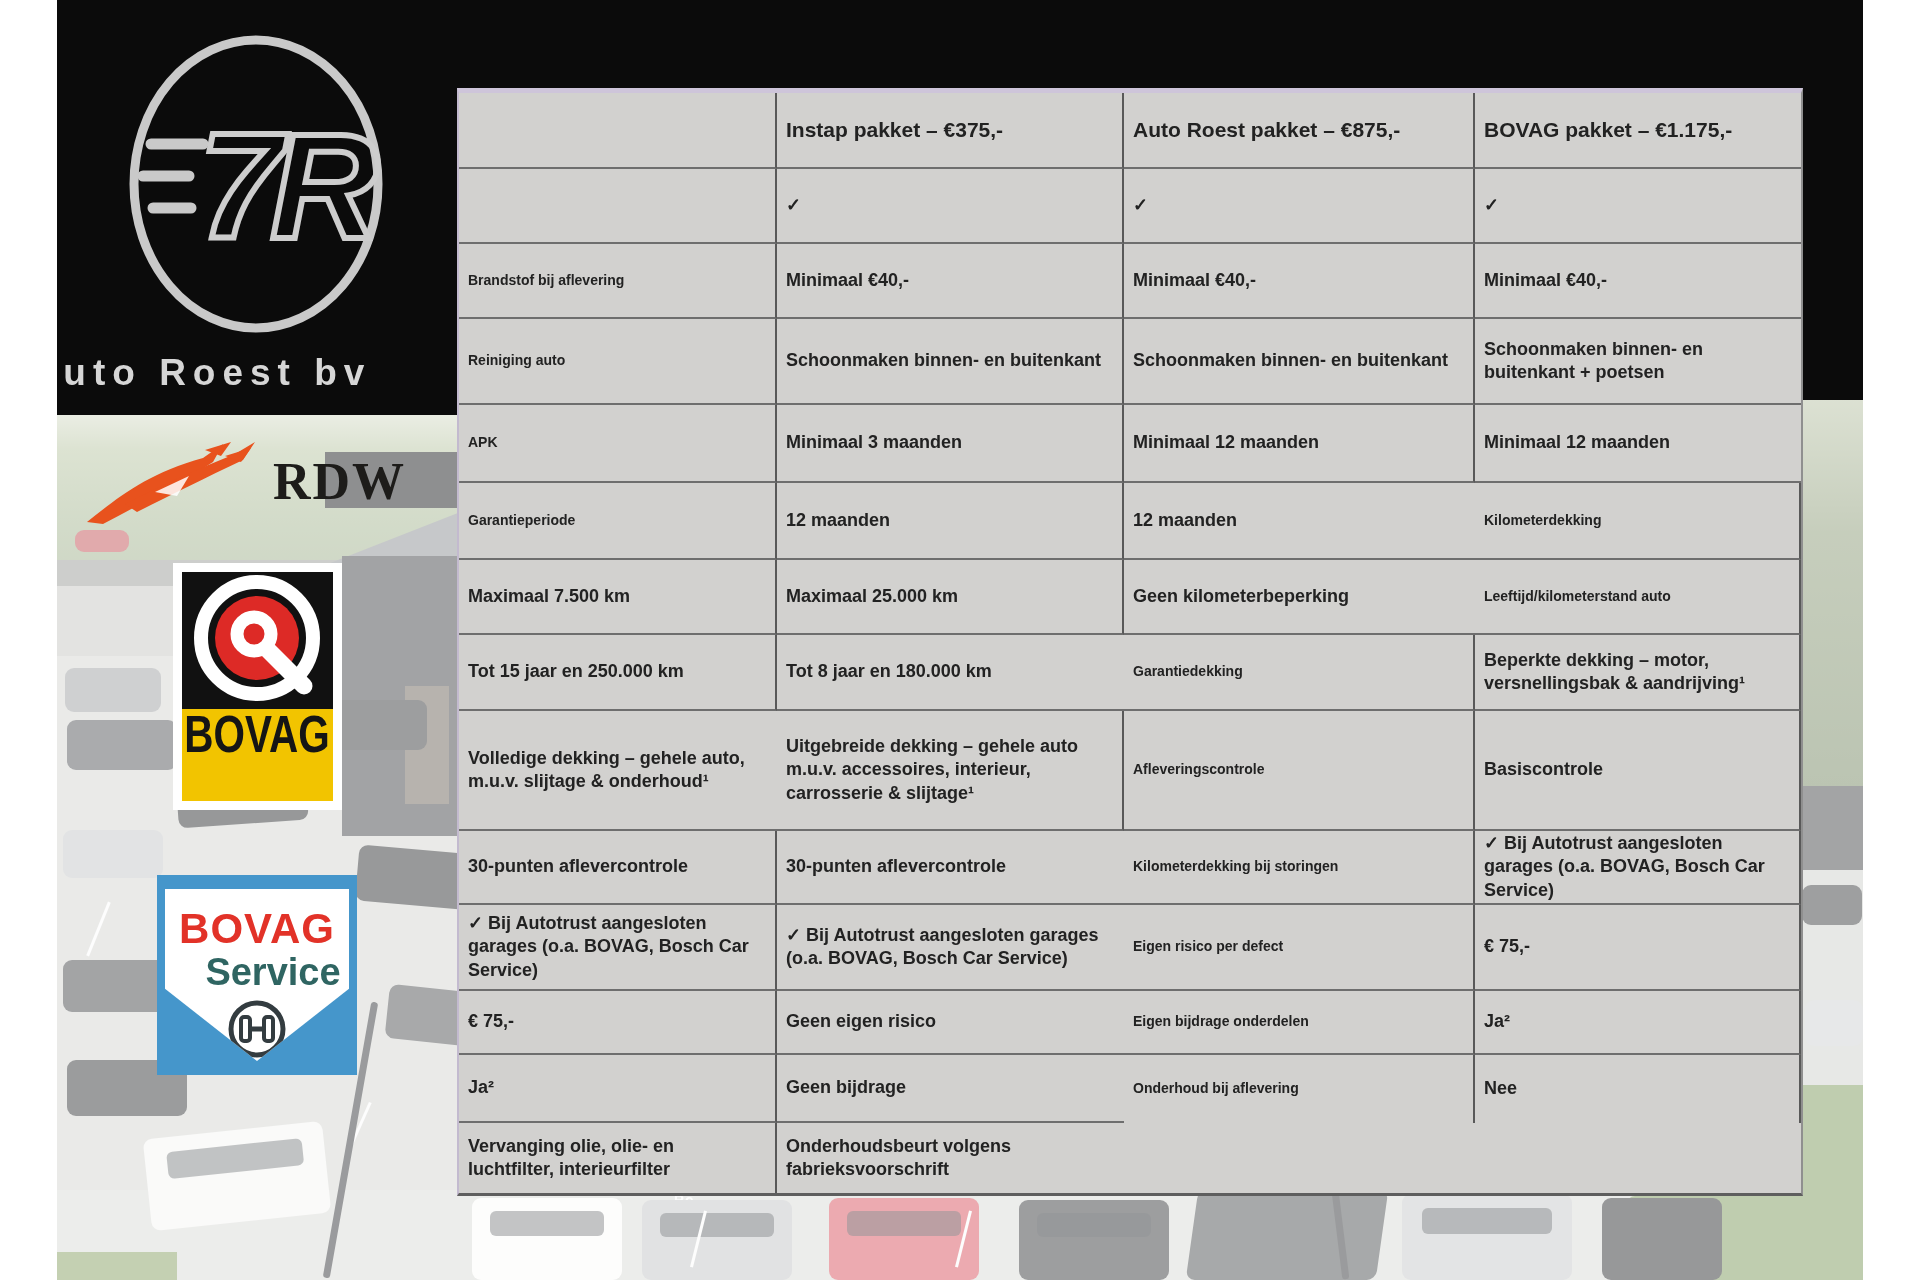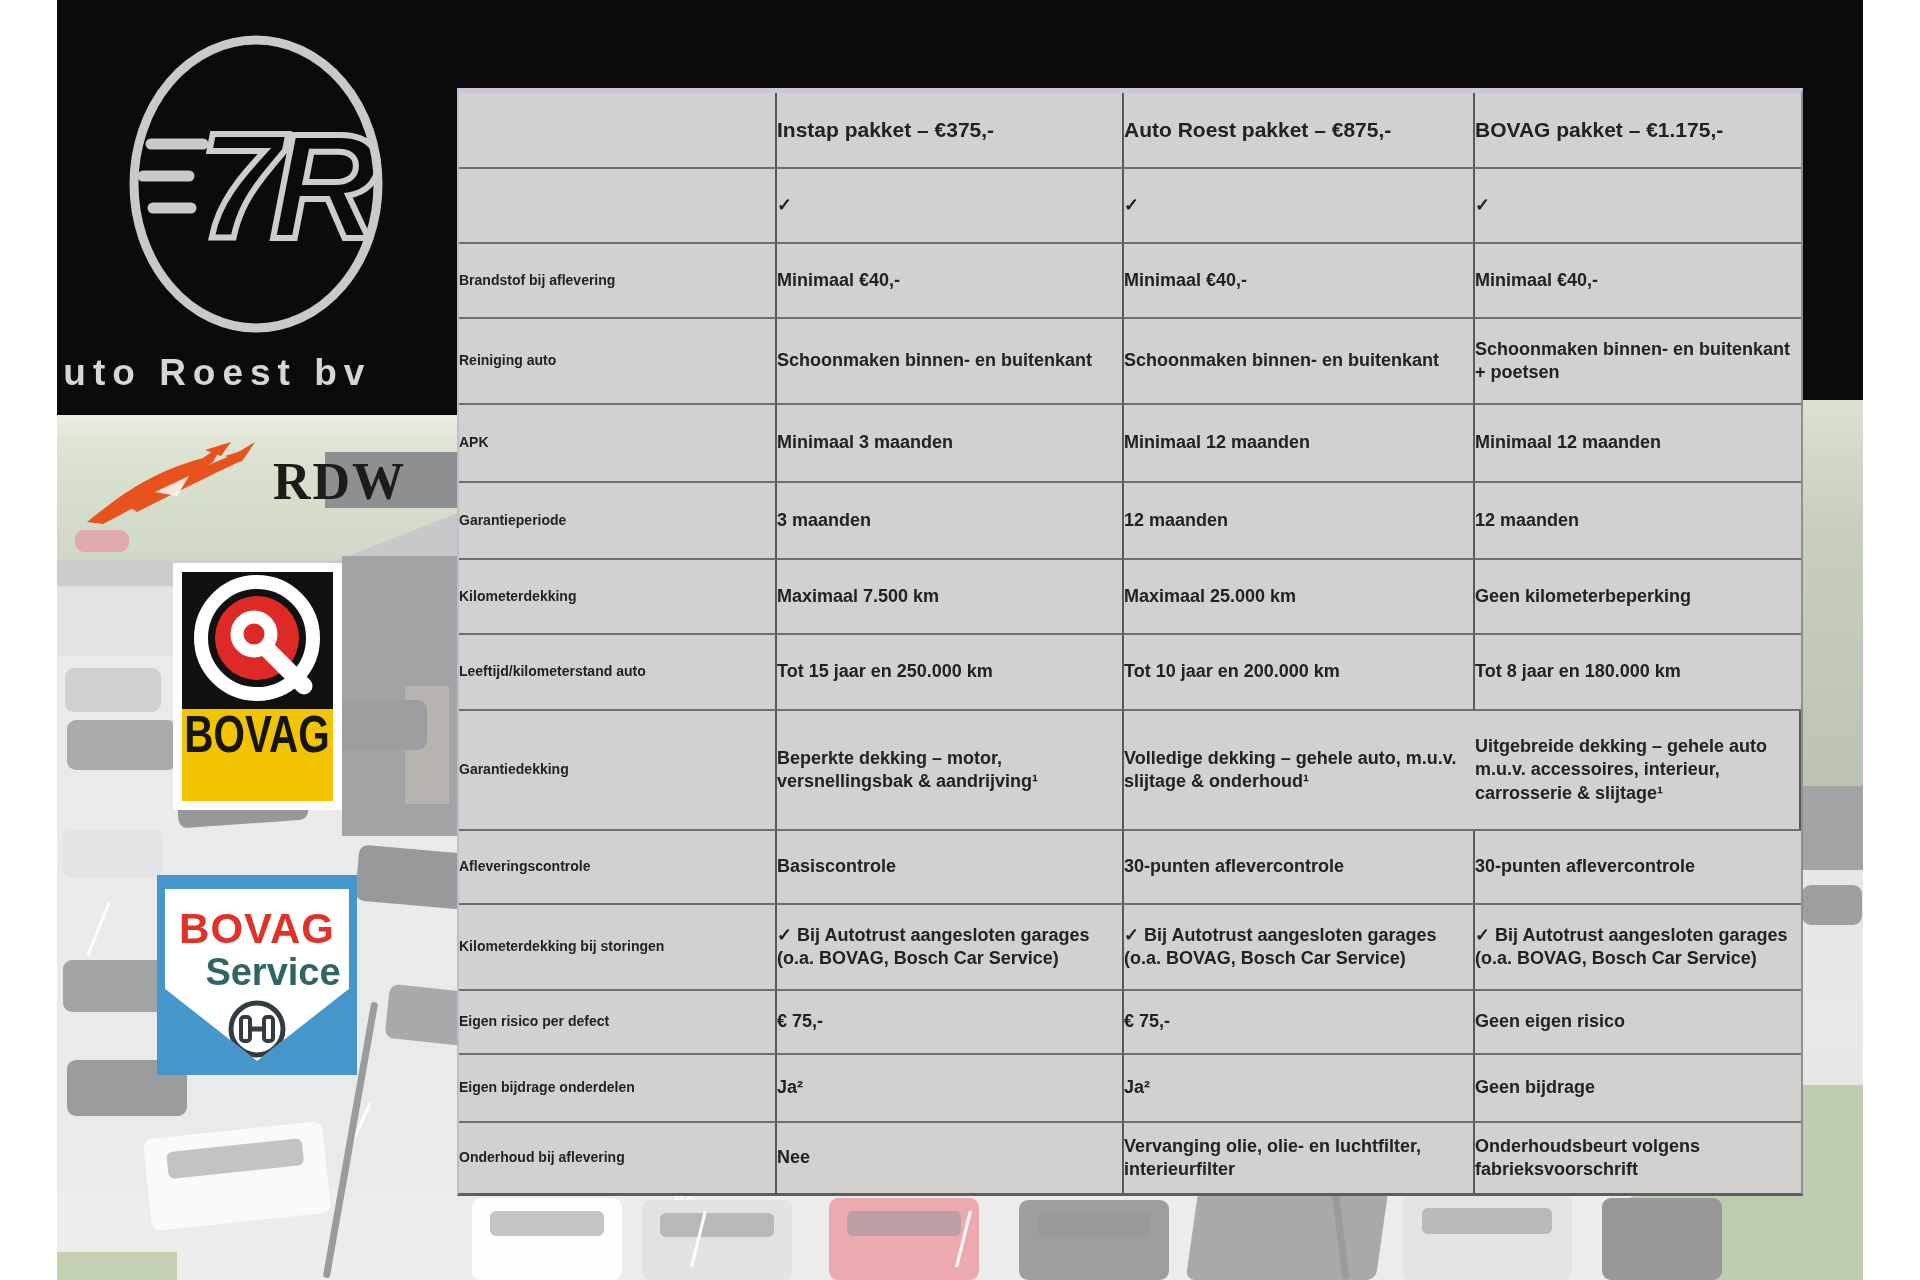--- a/index.html
+++ b/index.html
@@ -62,21 +62,21 @@
              font-size:38px;font-weight:bold;margin-left:16px;}
   
   .cmp-table{position:absolute;left:457px;top:88px;width:1342px;z-index:6;
              display:grid;grid-template-columns:318px 347px 351px 326px;
              grid-template-rows:76px 75px 75px 86px 78px 77px 75px 76px 120px 74px 86px 64px 68px 70px;
              border-top:5px solid var(--c-top_border);border-left:2px solid #c3bacf;
              border-right:2px solid #8f8f8f;border-bottom:3px solid #5e5e5e;
              background:var(--c-table_bg);}
   .cell{border-right:2px solid #595959;border-bottom:2px solid #6e6e6e;background:var(--c-table_bg);
         display:flex;align-items:center;box-sizing:border-box;color:#222222;font-weight:bold;
-        padding:6px 10px 6px 0;line-height:1.28;overflow:hidden;}
+        padding:6px 10px 6px 9px;line-height:1.28;overflow:hidden;}
   .cell.c3{border-right:none;}
   .cell.last{border-bottom:none;}
   .hcell{font-size:21px;}
   .lcell{font-size:14px;padding-right:4px;}
   .vcell{font-size:18px;}
 </style>
 </head>
 <body>
 
 <div class="stage">
@@ -215,30 +215,28 @@
       <div class="cell vcell c3">Minimaal €40,-</div>
       <div class="cell lcell c0">Reiniging auto</div>
       <div class="cell vcell c1">Schoonmaken binnen- en buitenkant</div>
       <div class="cell vcell c2">Schoonmaken binnen- en buitenkant</div>
       <div class="cell vcell c3">Schoonmaken binnen- en buitenkant + poetsen</div>
       <div class="cell lcell c0">APK</div>
       <div class="cell vcell c1">Minimaal 3 maanden</div>
       <div class="cell vcell c2">Minimaal 12 maanden</div>
       <div class="cell vcell c3">Minimaal 12 maanden</div>
       <div class="cell lcell c0">Garantieperiode</div>
-      <div class="cell vcell c1">3 maanden</div>
       <div class="cell vcell c2">12 maanden</div>
       <div class="cell vcell c3">12 maanden</div>
       <div class="cell lcell c0">Kilometerdekking</div>
       <div class="cell vcell c1">Maximaal 7.500 km</div>
       <div class="cell vcell c2">Maximaal 25.000 km</div>
       <div class="cell vcell c3">Geen kilometerbeperking</div>
       <div class="cell lcell c0">Leeftijd/kilometerstand auto</div>
       <div class="cell vcell c1">Tot 15 jaar en 250.000 km</div>
-      <div class="cell vcell c2">Tot 10 jaar en 200.000 km</div>
       <div class="cell vcell c3">Tot 8 jaar en 180.000 km</div>
       <div class="cell lcell c0">Garantiedekking</div>
       <div class="cell vcell c1">Beperkte dekking – motor, versnellingsbak &amp; aandrijving¹</div>
       <div class="cell vcell c3">Volledige dekking – gehele auto, m.u.v. slijtage &amp; onderhoud¹</div>
       <div class="cell vcell c2">Uitgebreide dekking – gehele auto m.u.v. accessoires, interieur, carrosserie &amp; slijtage¹</div>
       <div class="cell lcell c0">Afleveringscontrole</div>
       <div class="cell vcell c1">Basiscontrole</div>
       <div class="cell vcell c2">30-punten aflevercontrole</div>
       <div class="cell vcell c3">30-punten aflevercontrole</div>
       <div class="cell lcell c0">Kilometerdekking bij storingen</div>

